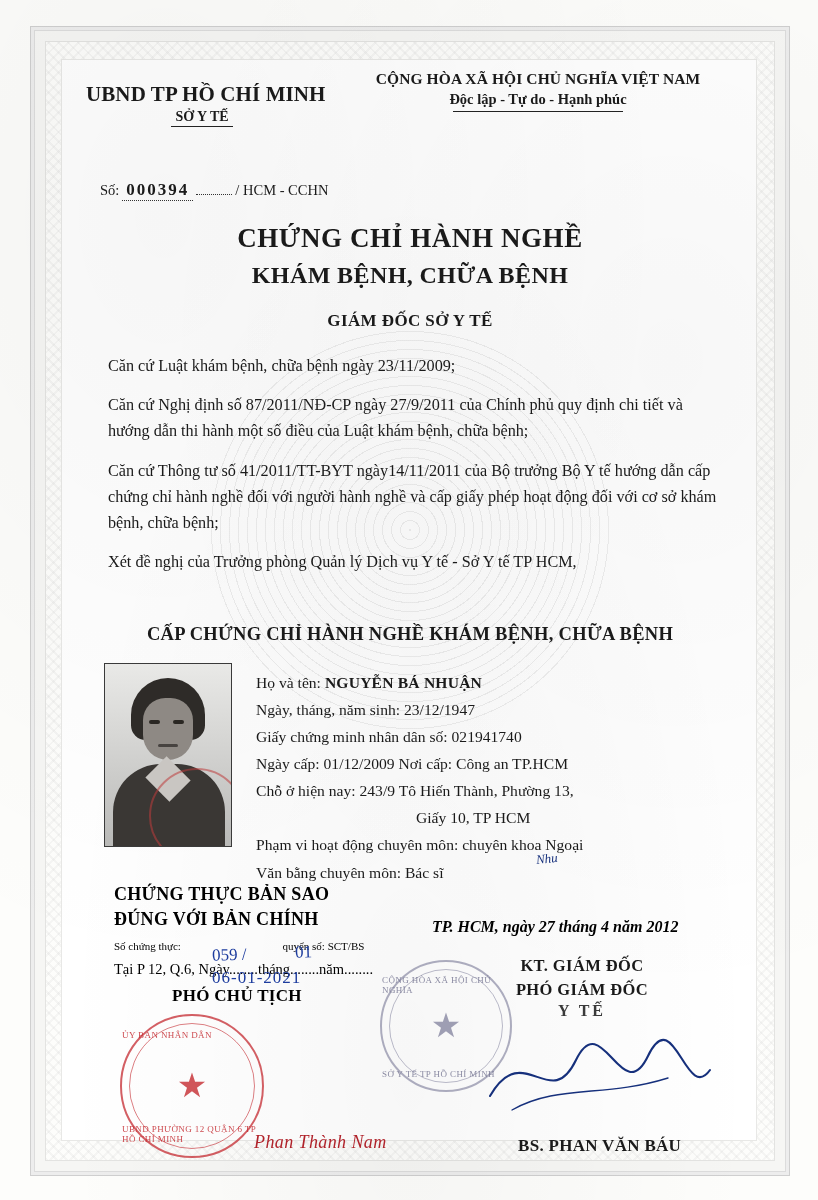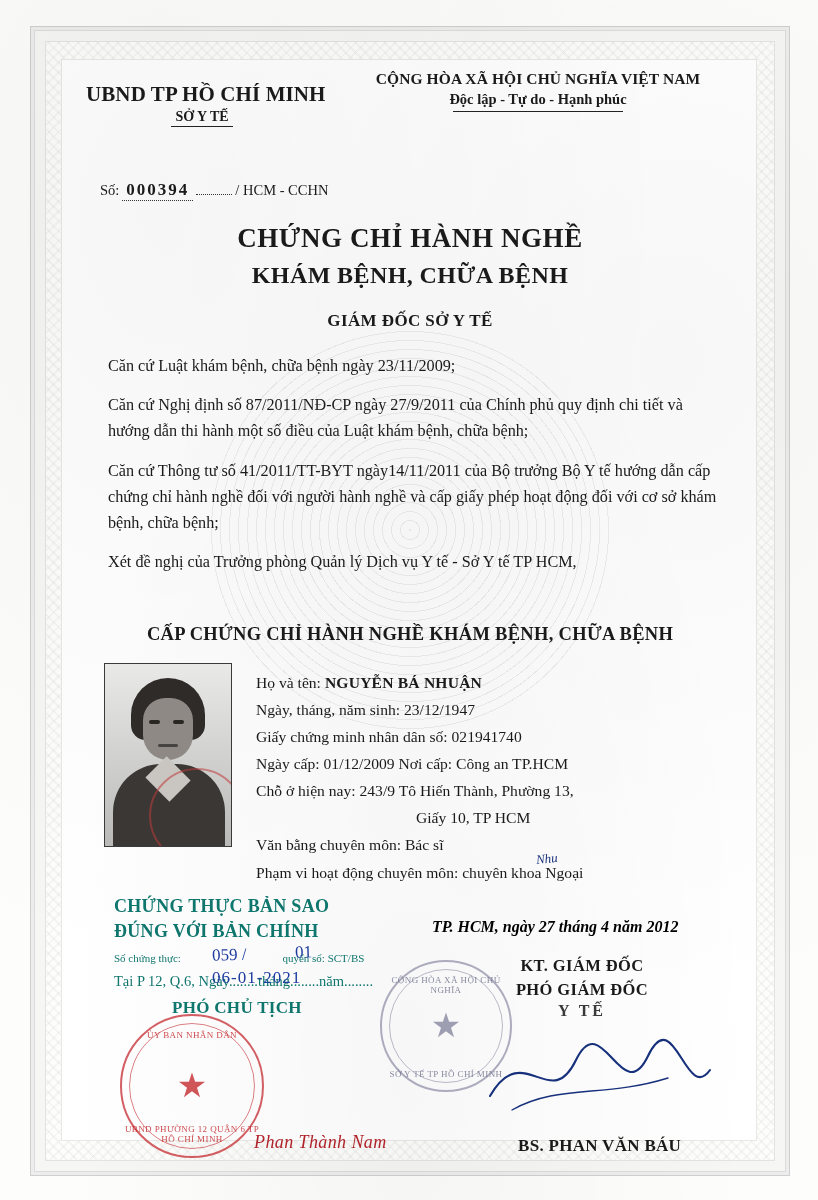--- a/index.html
+++ b/index.html
@@ -261,22 +261,22 @@
   .bottom {
     position: absolute;
     left: 86px; top: 880px;
     width: 648px;
     height: 300px;
   }
 
   
   .cert {
     position: absolute;
-    left: 28px; top: 16px;
-    color: #0f766e;
+    left: 28px; top: 4px;
+    color: #000000;
     font-family: "Liberation Serif", serif;
   }
   .cert .l1 {
     font-size: 18px; font-weight: bold; letter-spacing: .3px;
   }
   .cert .l2 {
     font-size: 18px; font-weight: bold; letter-spacing: .3px; margin-top: 4px;
   }
   .cert .l3 {
     font-size: 11px; margin-top: 10px;
@@ -319,21 +319,20 @@
     position: absolute;
     left: 50%; top: 50%;
     transform: translate(-50%,-50%);
     font-size: 34px;
     line-height: 1;
     color: rgba(196,42,48,.8);
   }
   .arc-txt {
     position: absolute;
     left: 0; right: 0;
-    text-align: center;
     font-size: 9px;
     letter-spacing: .4px;
   }
   #stamp-left { left: 34px; top: 134px; width: 140px; height: 140px; }
   #stamp-left .arc-top { top: 14px; }
   #stamp-left .arc-bot { bottom: 12px; }
 
   
   #stamp-mid { left: 294px; top: 80px; width: 128px; height: 128px;
     border-color: rgba(120,120,150,.6); color: rgba(110,110,140,.8); }
@@ -458,22 +457,22 @@
       <div class="fields">
         <div class="field">
           <span class="lbl">Họ và tên:</span>
           <span class="val-bold">NGUYỄN BÁ  NHUẬN</span>
         </div>
         <div class="field">Ngày, tháng, năm sinh: 23/12/1947</div>
         <div class="field">Giấy chứng minh nhân dân số: 021941740</div>
         <div class="field">Ngày cấp: 01/12/2009 Nơi cấp: Công an TP.HCM</div>
         <div class="field">Chỗ ở hiện nay: 243/9 Tô Hiến Thành, Phường 13,</div>
         <div class="field indent">Giấy 10, TP HCM</div>
+        <div class="field">Phạm vi hoạt động chuyên môn: chuyên khoa Ngoại</div>
         <div class="field">Văn bằng chuyên môn: Bác sĩ</div>
-        <div class="field">Phạm vi hoạt động chuyên môn: chuyên khoa Ngoại</div>
       </div>
     </div>
   </div>
 
   <div class="hw-small">Nhu</div>
 
   <div class="bottom">
 
     <div class="cert">
       <div class="l1">CHỨNG THỰC BẢN SAO</div>

